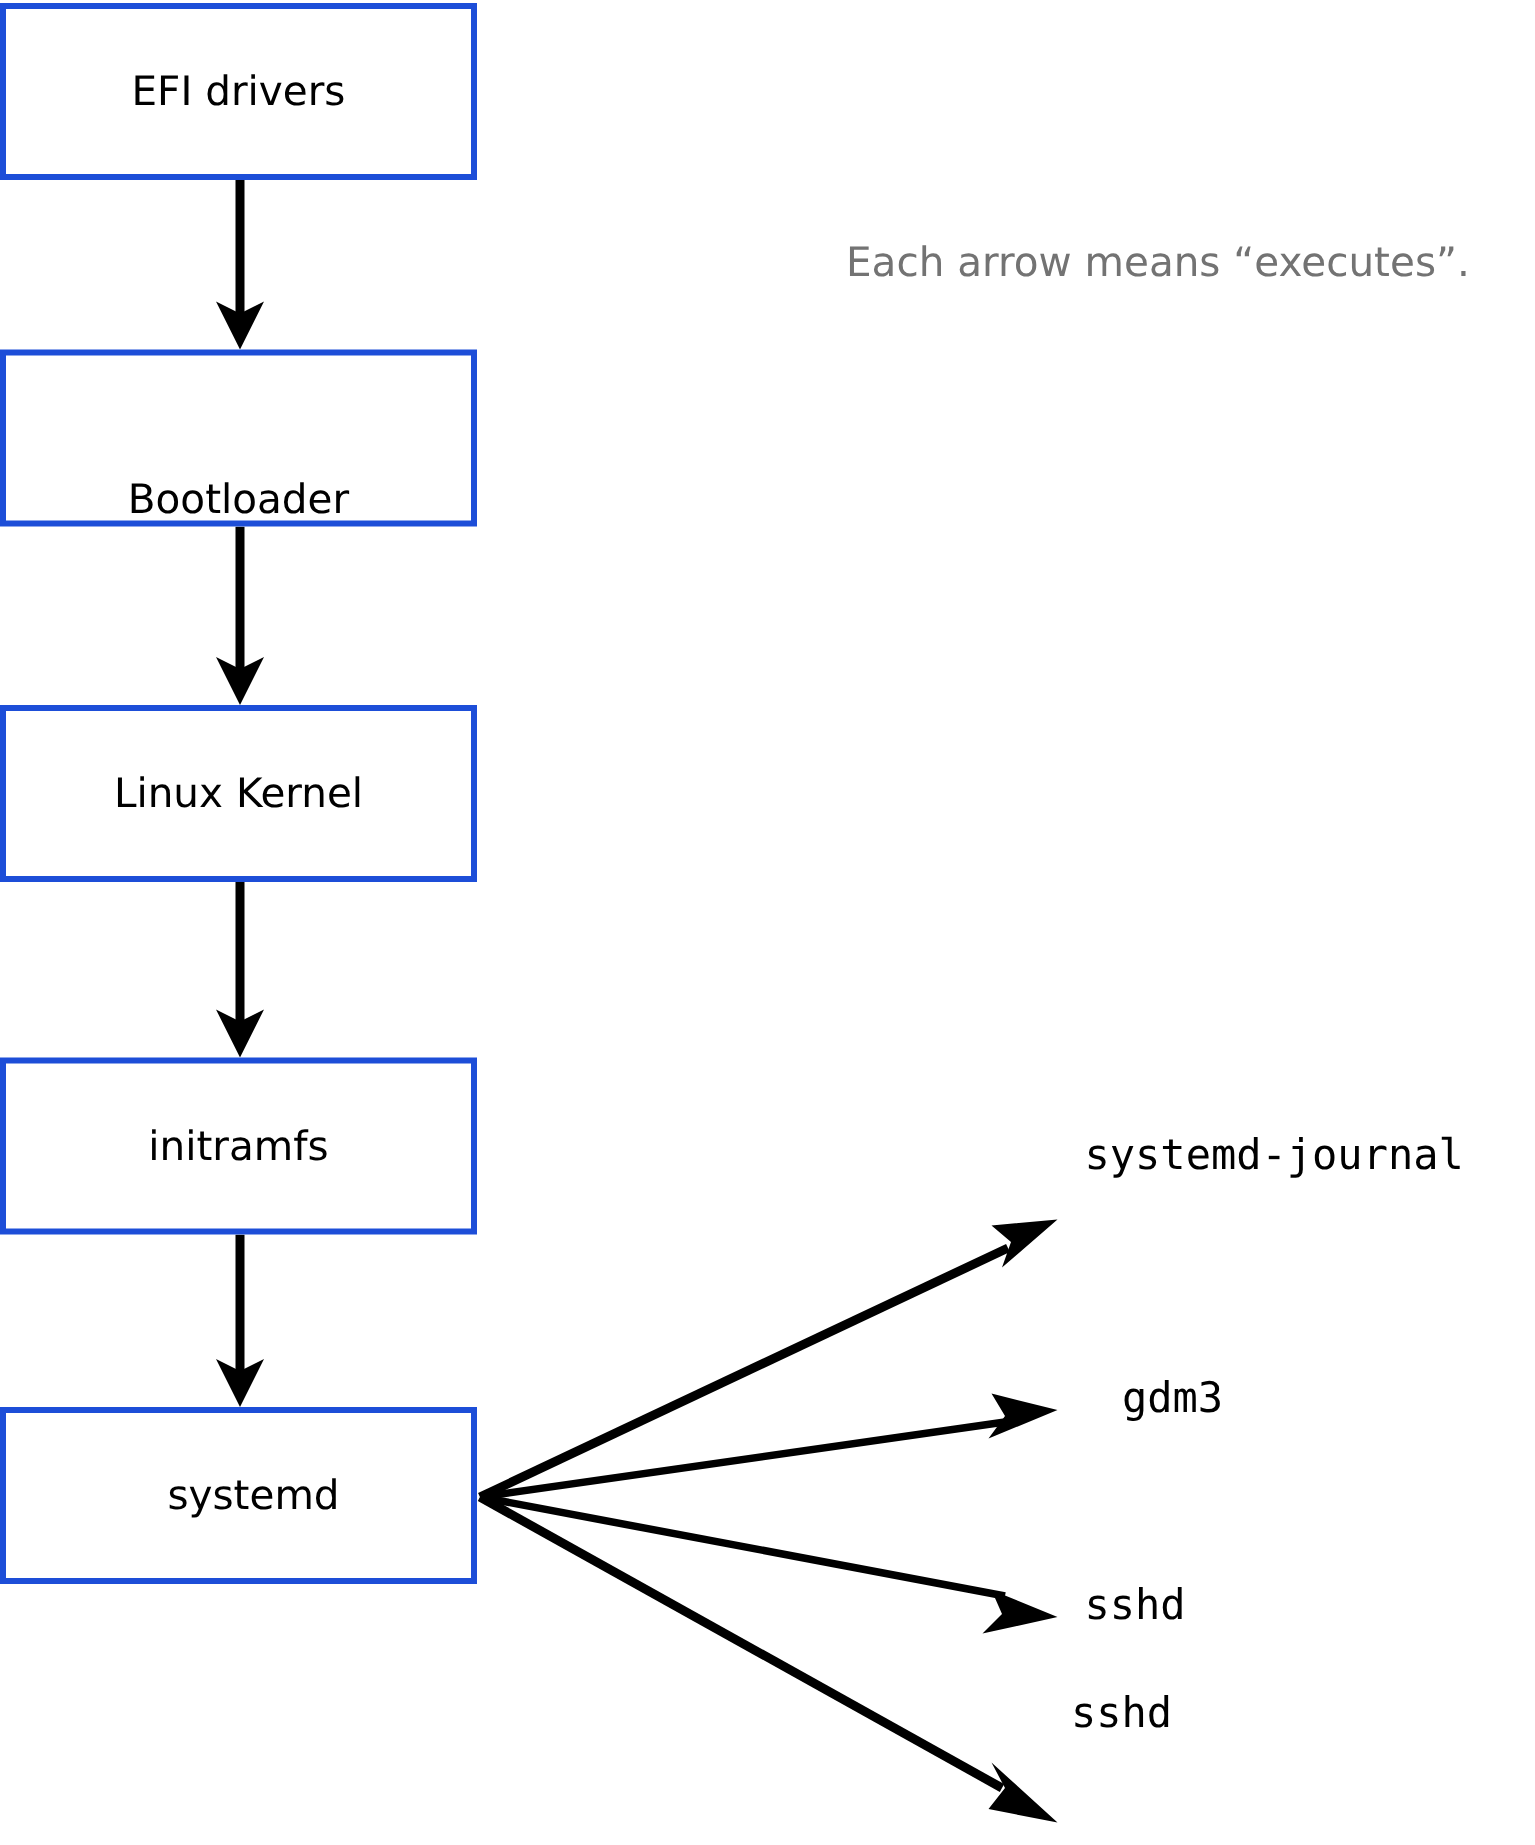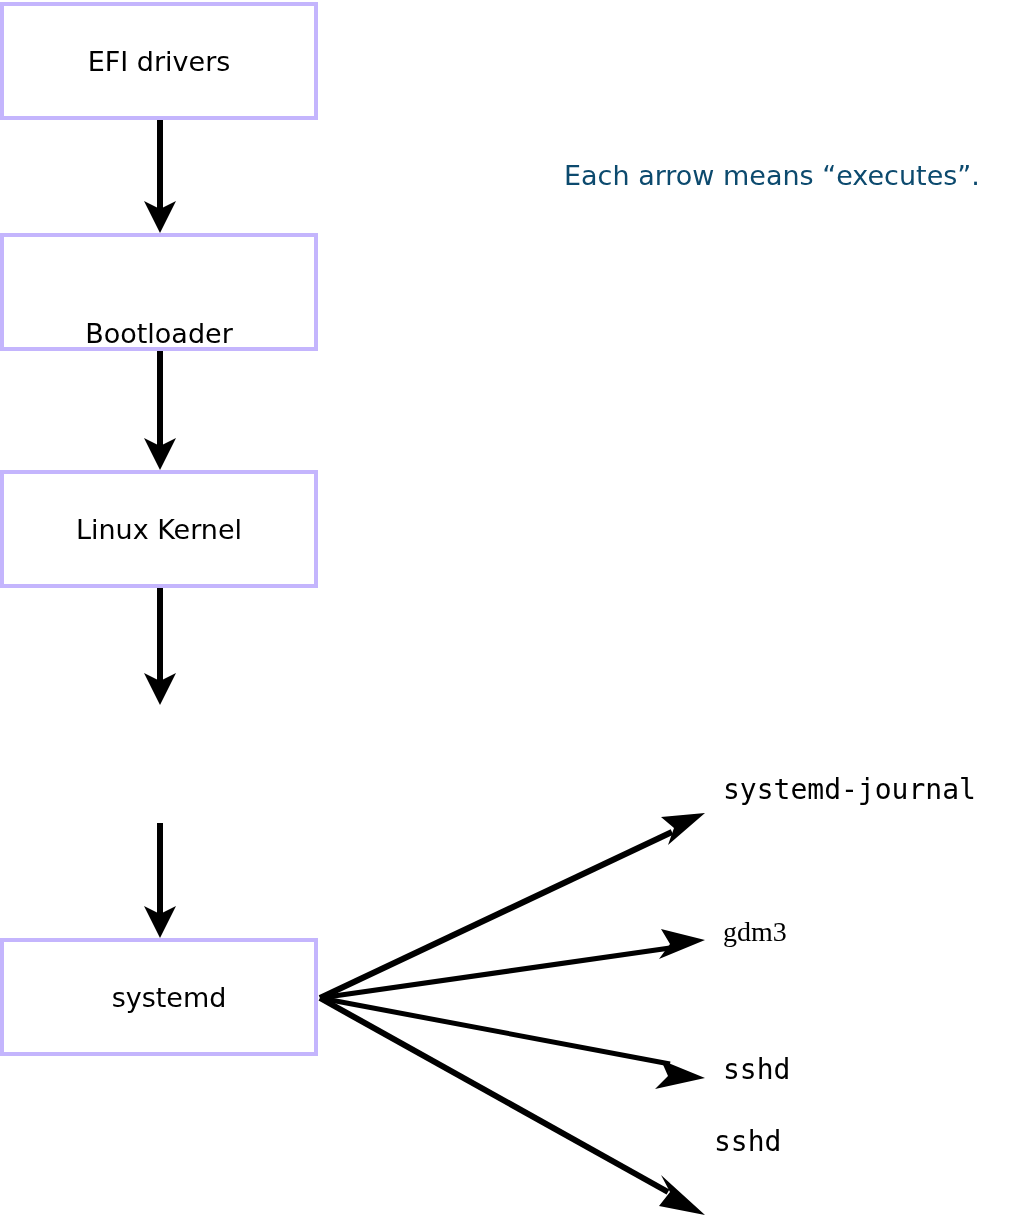--- a/index.html
+++ b/index.html
@@ -26,21 +26,21 @@
     width: 1023px;
     height: 1230px;
     pointer-events: none;
   }
   .stage-box {
     position: absolute;
     box-sizing: border-box;
     left: 0px;
     width: 318px;
     height: 118px;
-    border: 4px solid #c4b5fd;
+    border: 4px solid #1d4ed8;
     background: #ffffff;
     display: flex;
     align-items: center;
     justify-content: center;
   }
   .stage-label {
     font-family: "DejaVu Sans", sans-serif;
     font-size: 27px;
     line-height: 1;
     color: #000000;
@@ -54,21 +54,21 @@
     color: #000000;
     white-space: nowrap;
   }
   #legend-note {
     position: absolute;
     left: 564px;
     top: 162px;
     font-family: "DejaVu Sans", sans-serif;
     font-size: 27px;
     line-height: 1;
-    color: #0c4a6e;
+    color: #737373;
     white-space: nowrap;
   }
 </style>
 </head>
 <body>
 
 <div id="diagram-canvas">
 
   <svg id="edge-layer" viewBox="0 0 1023 1230" width="1023" height="1230" xmlns="http://www.w3.org/2000/svg">
 
@@ -112,28 +112,31 @@
   </div>
 
   <div class="stage-box" style="top:233px;align-items:flex-end;">
     <span class="stage-label">Bootloader</span>
   </div>
 
   <div class="stage-box" style="top:470px;">
     <span class="stage-label">Linux Kernel</span>
   </div>
 
+  <div class="stage-box" style="top:705px;">
+    <span class="stage-label">initramfs</span>
+  </div>
 
   <div class="stage-box" style="top:938px;padding-left:20px;">
     <span class="stage-label">systemd</span>
   </div>
 
-  <div class="leaf-label" style="left:723px; top:776px;text-align:center;">systemd-journal</div>
+  <div class="leaf-label" style="left:723px; top:756px;text-align:center;">systemd-journal</div>
 
-  <div class="leaf-label" style="left:723px; top:918px;font-family:Liberation Serif, serif;">gdm3</div>
+  <div class="leaf-label" style="left:748px; top:918px;">gdm3</div>
 
   <div class="leaf-label" style="left:723px; top:1056px;">sshd</div>
 
   <div class="leaf-label" style="left:714px; top:1128px;">sshd</div>
 
   <div id="legend-note">Each arrow means “executes”.</div>
 
 </div>
 
 </body></html>

